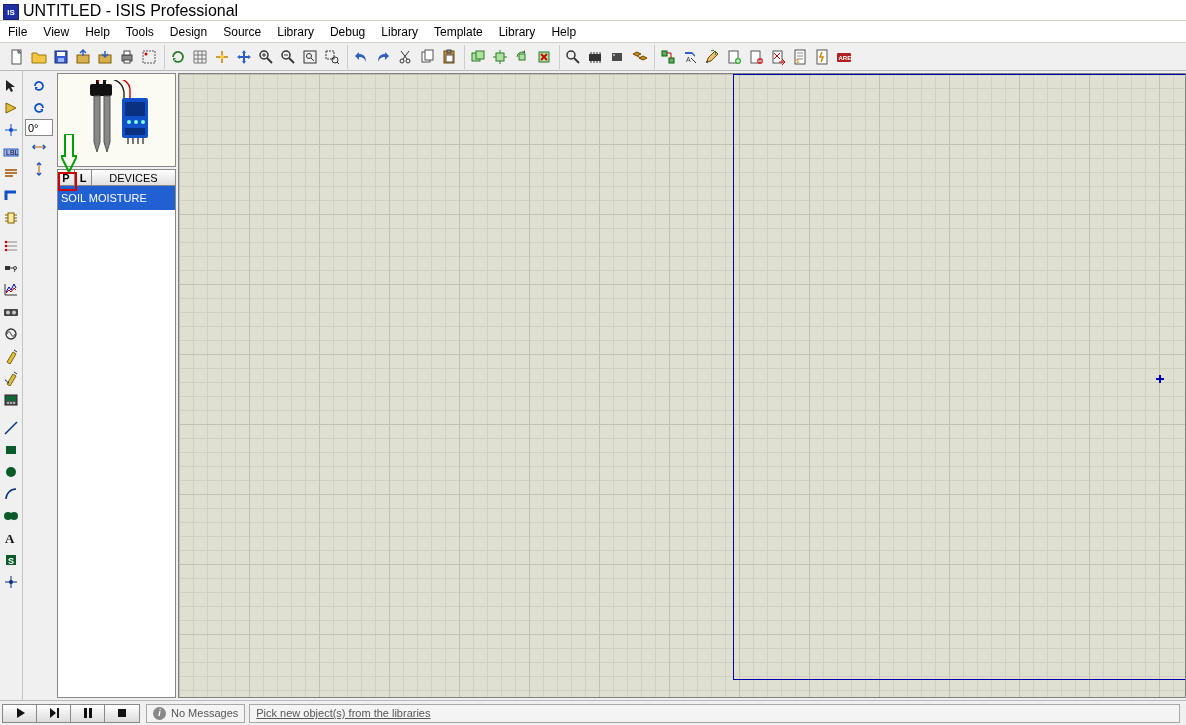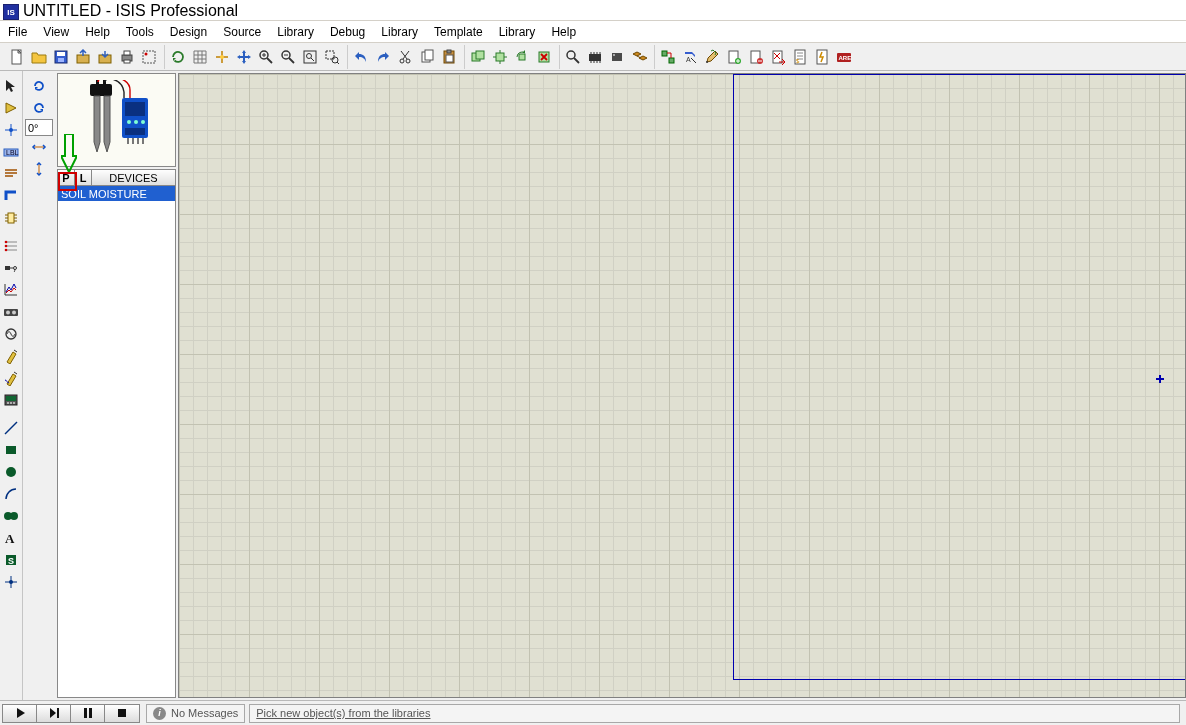--- a/index.html
+++ b/index.html
@@ -19,21 +19,21 @@
   .left-rail .rbtn, .rot-col .rbtn { width: 20px; height: 22px; display: flex; align-items: center; justify-content: center; border: 1px solid transparent; cursor: default; }
   .rot-col { width: 32px; background: #f0f0f0; display:flex; flex-direction:column; align-items:center; padding-top:4px; gap:0;}
   .rot-input{ width:28px; height:17px; border:1px solid #888; font-size:11px; text-align:left; padding:0 2px; background:#fff;}
   .side-panel { width: 123px; display:flex; flex-direction:column; background:#f0f0f0;}
   .preview-box { width: 119px; height: 94px; border: 1px solid #888; background:#fbfbf4; margin:2px; position:relative; display:flex; align-items:center; justify-content:center;}
   .preview-inner{ position:relative; width:90px; height:80px;}
   .dev-header { display:flex; height:17px; border:1px solid #888; background:linear-gradient(#fefefe,#e0e0e0); margin:0 2px;}
   .dev-header .pbtn{ width:17px; display:flex;align-items:center;justify-content:center; border-right:1px solid #888; font-size:11px; font-weight:bold; position:relative;}
   .dev-header .dlabel{ flex:1; display:flex;align-items:center;justify-content:center; font-size:11px;}
   .dev-list { flex:1; border:1px solid #888; border-top:none; margin:0 2px 2px 2px; background:#fff;}
-  .dev-list .row{ height:15px; display:flex; align-items:center; padding:0 3px; font-size:11px;}
+  .dev-list .row{ height:24px; display:flex; align-items:center; padding:0 3px; font-size:11px;}
   .dev-list .row.sel{ background:#2060d0; color:#fff;}
   .canvas { flex:1; position:relative; overflow:hidden; border:1px solid #808080; margin:2px 0 2px 0; background:#e0e0d2;}
   .grid-canvas { position:absolute; inset:0;
     background-image:
       linear-gradient(#c2c2b2 1px, transparent 1px),
       linear-gradient(90deg, #c2c2b2 1px, transparent 1px),
       linear-gradient(#d0d0c4 1px, transparent 1px),
       linear-gradient(90deg, #d0d0c4 1px, transparent 1px);
     background-size: 70px 70px, 70px 70px, 14px 14px, 14px 14px;
   }

